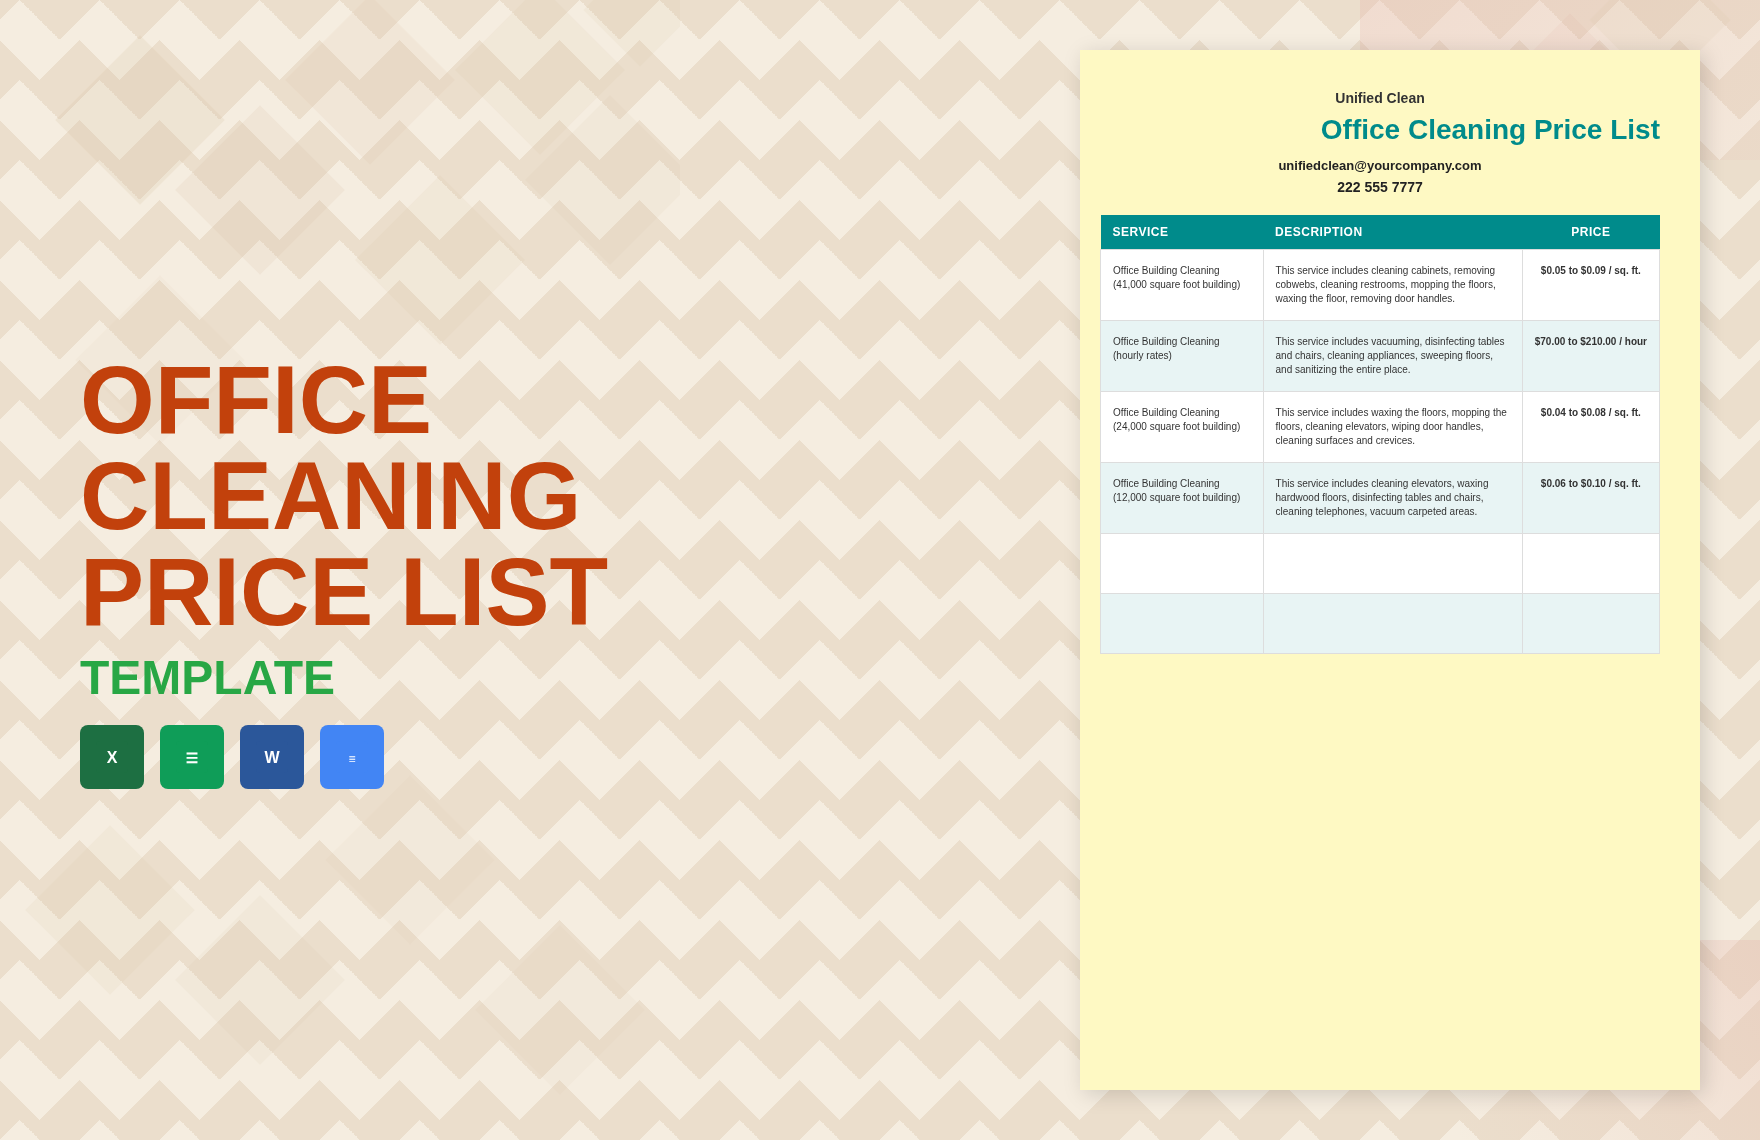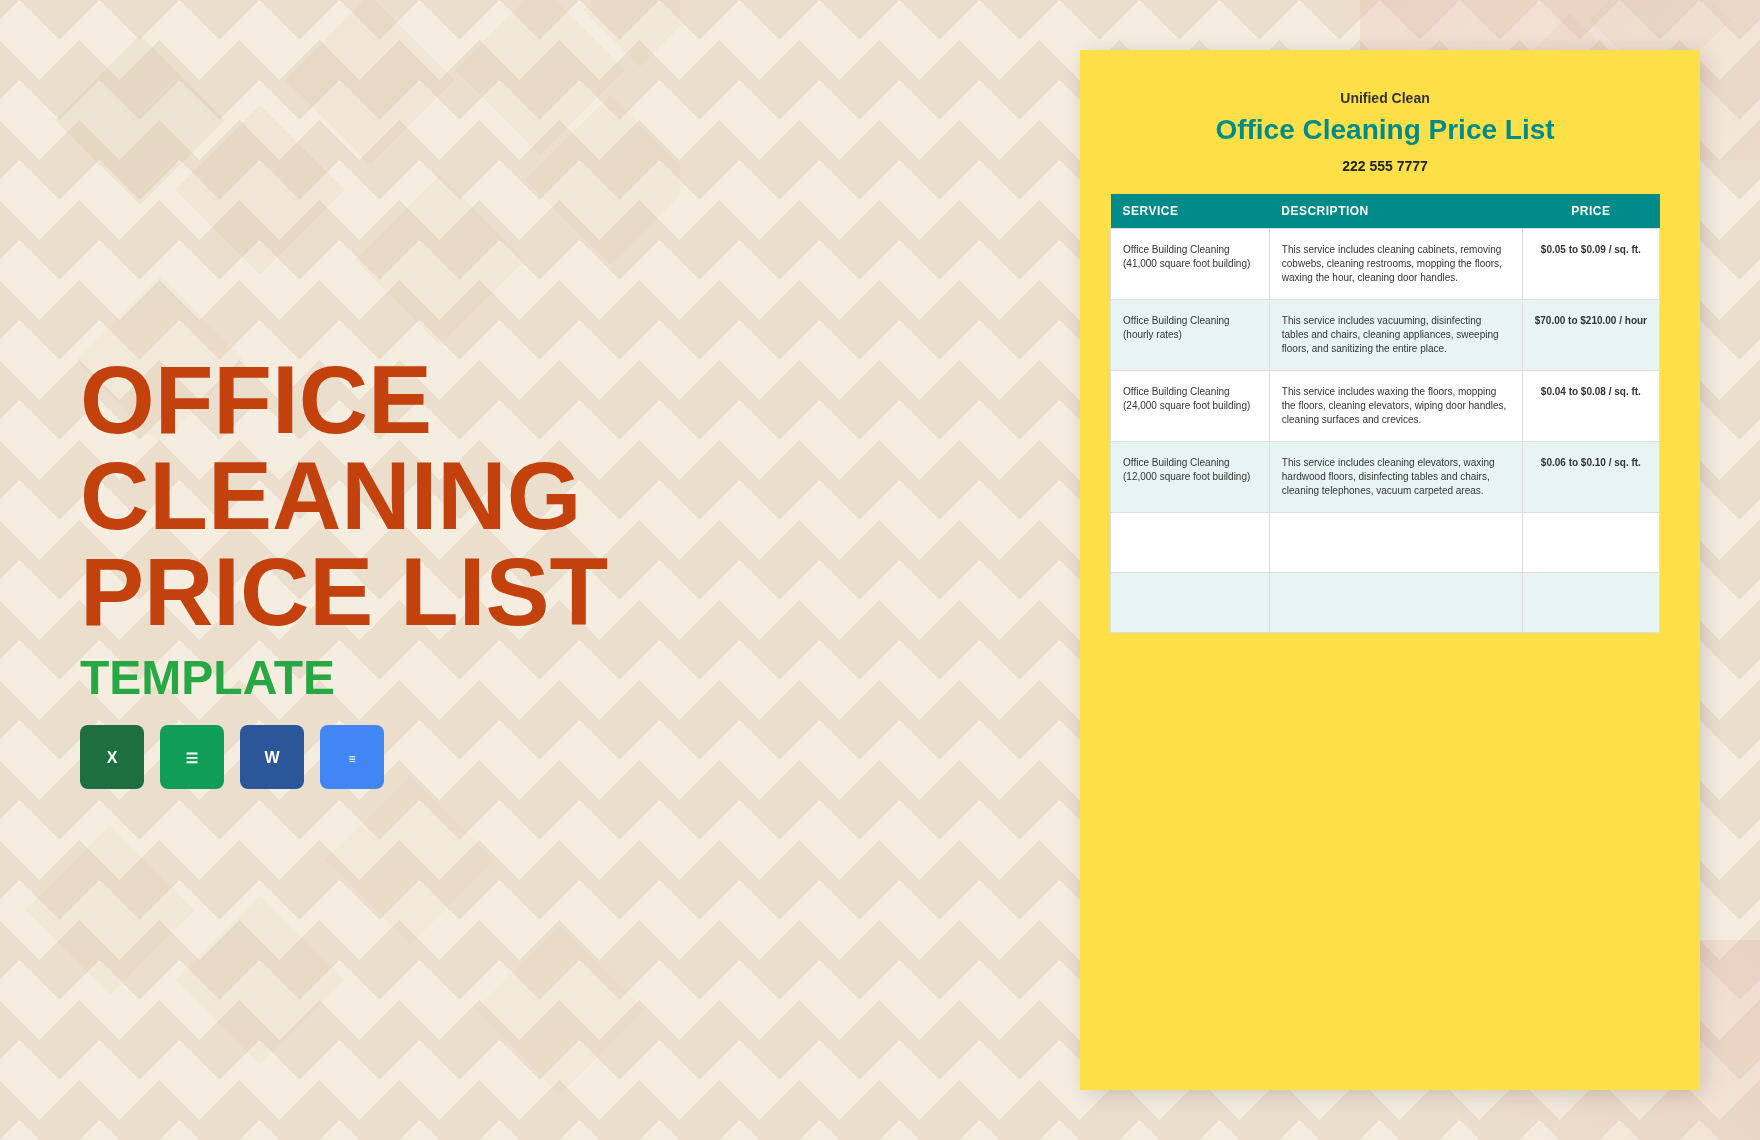--- a/index.html
+++ b/index.html
@@ -106,36 +106,36 @@
     .app-icon.word { background: #2B579A; }
     .app-icon.docs { background: #4285F4; }
 
     
     .right-panel {
       position: absolute;
       right: 60px;
       top: 50px;
       width: 620px;
       min-height: 1040px;
-      background: #fde047;
+      background: #fef9c3;
       z-index: 2;
       box-shadow: 4px 4px 20px rgba(0,0,0,0.15);
-      padding: 40px 40px 40px 30px;
+      padding: 40px 40px 40px 20px;
     }
 
     .doc-company {
       text-align: center;
       font-size: 14px;
       color: #333;
       font-weight: 600;
       margin-bottom: 8px;
     }
 
     .doc-title {
-      text-align: center;
+      text-align: right;
       font-size: 28px;
       font-weight: 700;
       color: #008B8B;
       margin-bottom: 12px;
     }
 
     .doc-email {
       text-align: center;
       font-size: 13px;
       font-weight: 700;
@@ -264,34 +264,35 @@
         <rect width="32" height="32" rx="4" fill="#4285F4"></rect>
         <text x="16" y="22" font-size="12" font-weight="bold" fill="white" text-anchor="middle">≡</text>
       </svg>
     </div>
   </div>
 </div>
 
 <div class="right-panel">
   <div class="doc-company">Unified Clean</div>
   <div class="doc-title">Office Cleaning Price List</div>
+  <div class="doc-email">unifiedclean@yourcompany.com</div>
   <div class="doc-phone">222 555 7777</div>
 
   <table class="price-table">
     <thead>
       <tr>
         <th style="width:30%;">SERVICE</th>
         <th style="width:48%;">DESCRIPTION</th>
         <th class="price-col" style="width:22%;">PRICE</th>
       </tr>
     </thead>
     <tbody>
       <tr>
         <td>Office Building Cleaning (41,000 square foot building)</td>
-        <td>This service includes cleaning cabinets, removing cobwebs, cleaning restrooms, mopping the floors, waxing the hour, cleaning door handles.</td>
+        <td>This service includes cleaning cabinets, removing cobwebs, cleaning restrooms, mopping the floors, waxing the floor, removing door handles.</td>
         <td class="price-col-data">$0.05 to $0.09 / sq. ft.</td>
       </tr>
       <tr>
         <td>Office Building Cleaning (hourly rates)</td>
         <td>This service includes vacuuming, disinfecting tables and chairs, cleaning appliances, sweeping floors, and sanitizing the entire place.</td>
         <td class="price-col-data">$70.00 to $210.00 / hour</td>
       </tr>
       <tr>
         <td>Office Building Cleaning (24,000 square foot building)</td>
         <td>This service includes waxing the floors, mopping the floors, cleaning elevators, wiping door handles, cleaning surfaces and crevices.</td>

